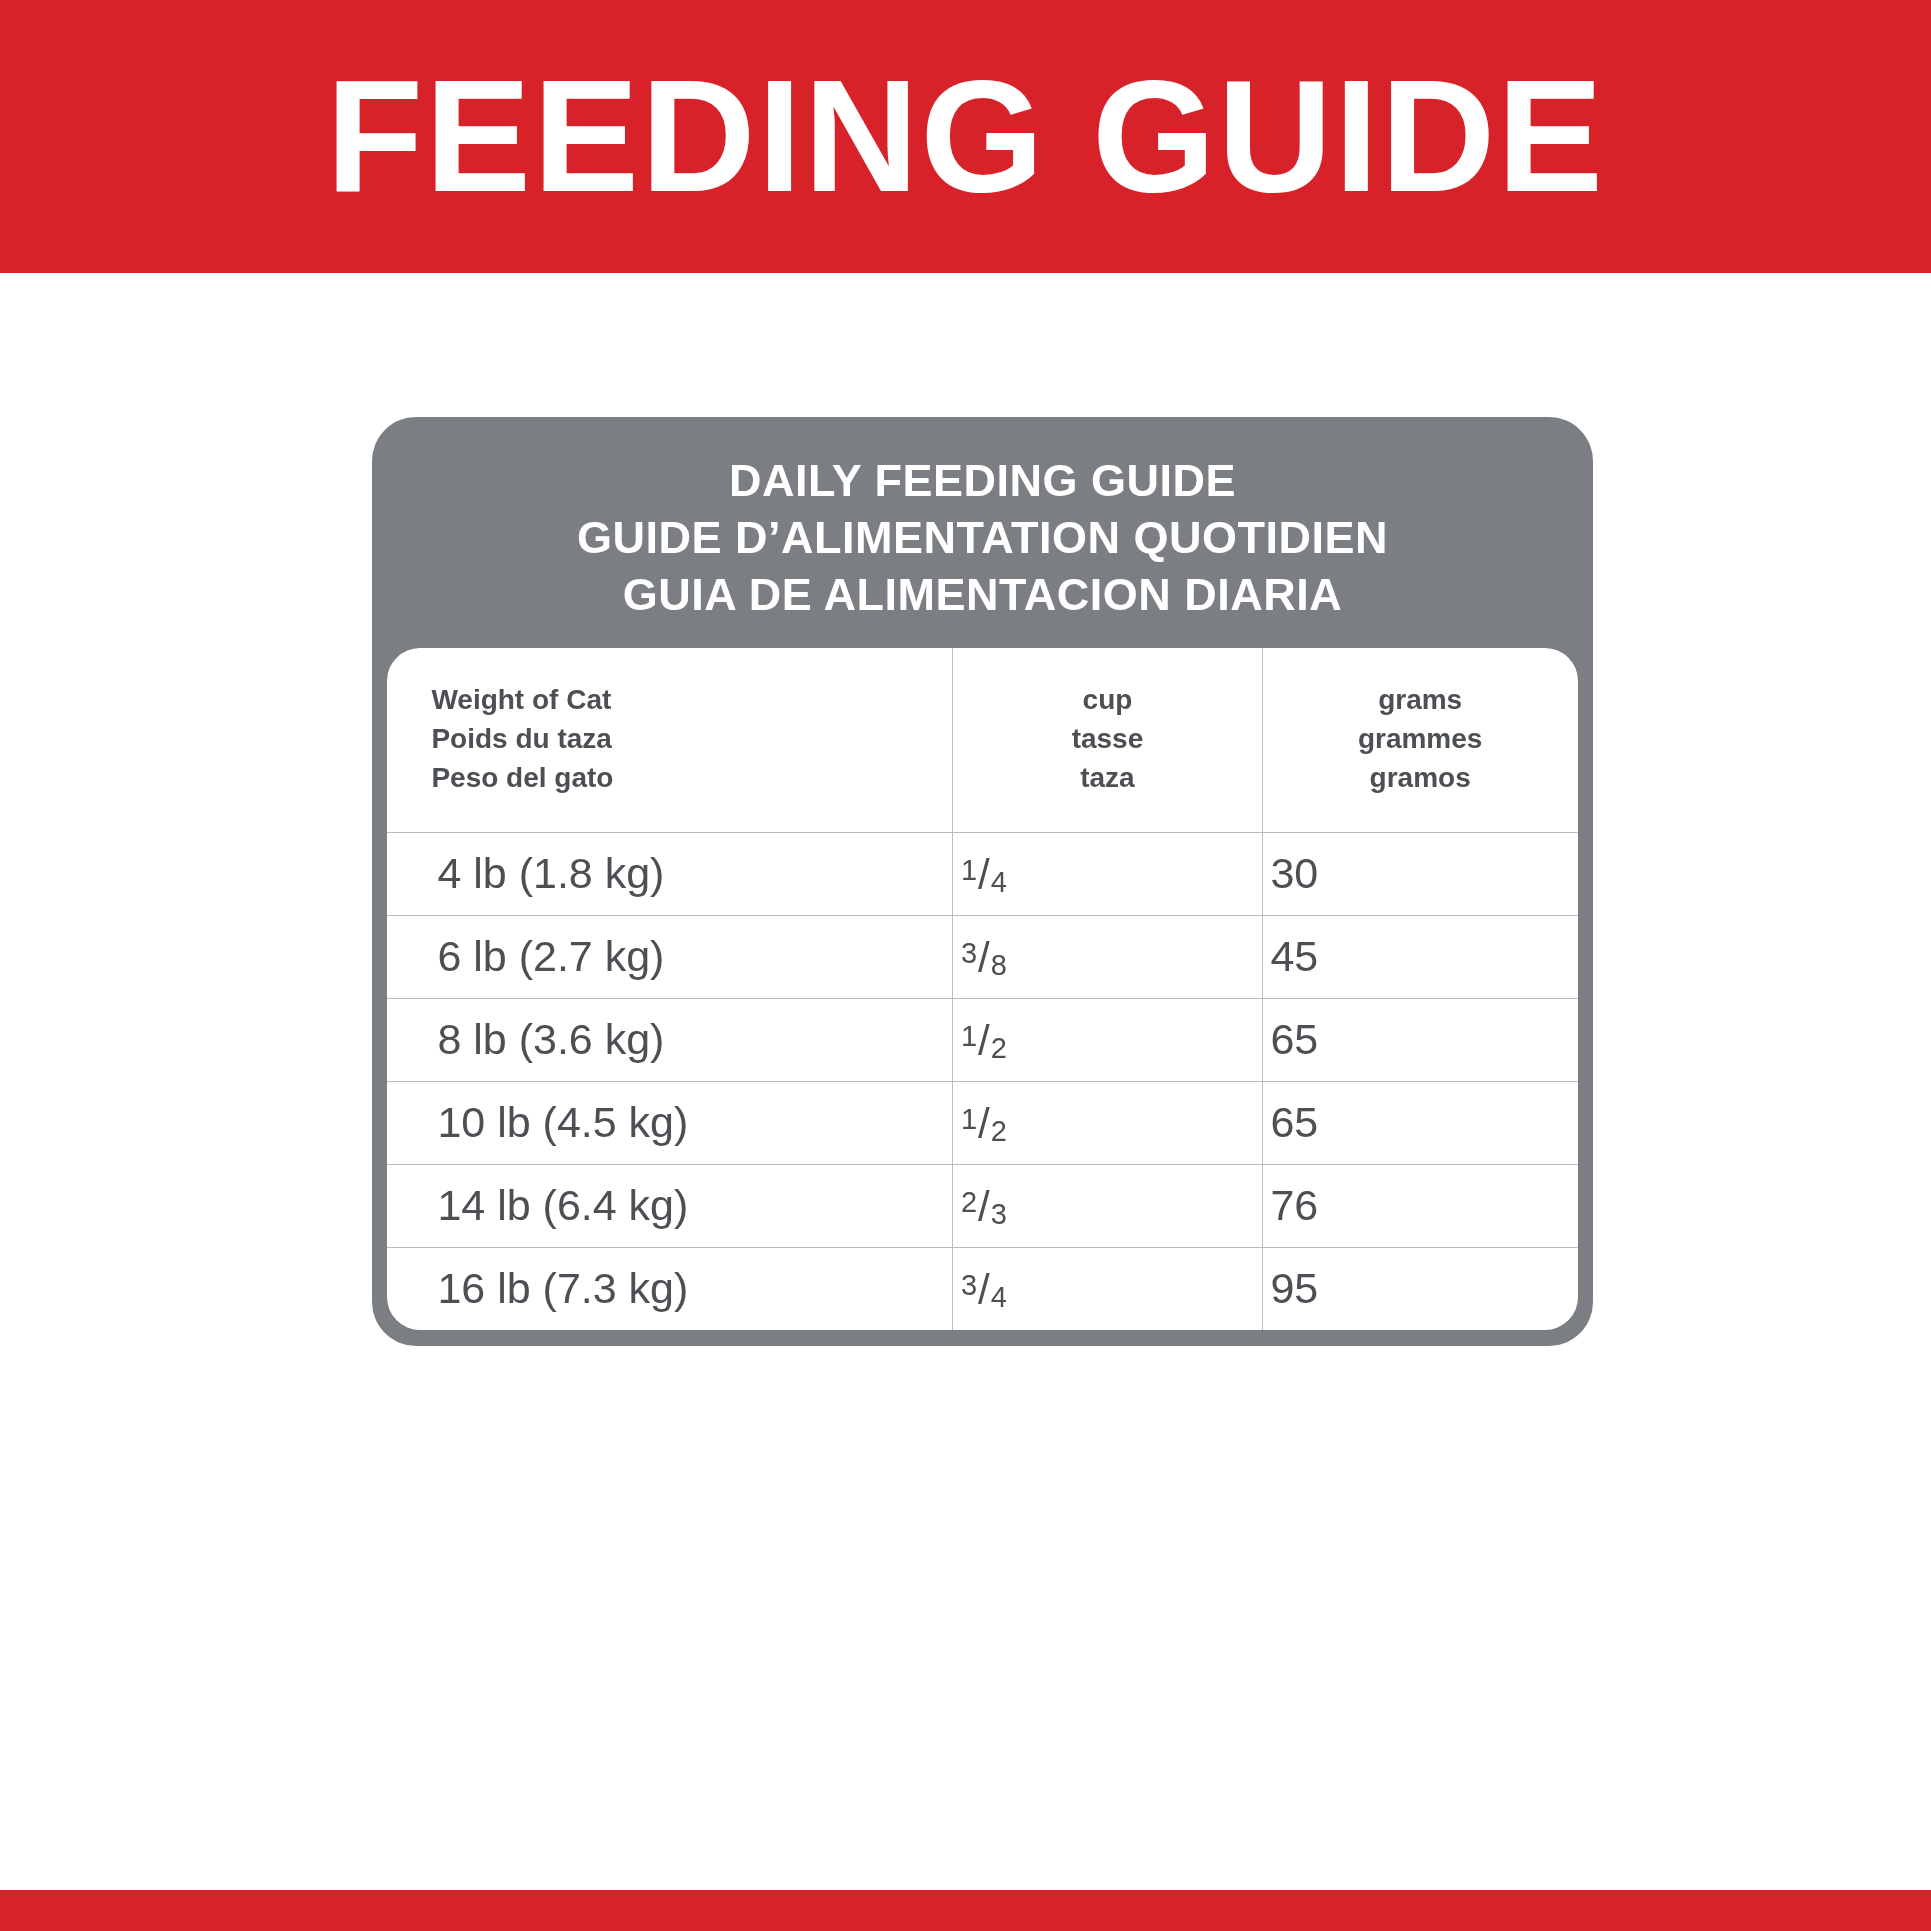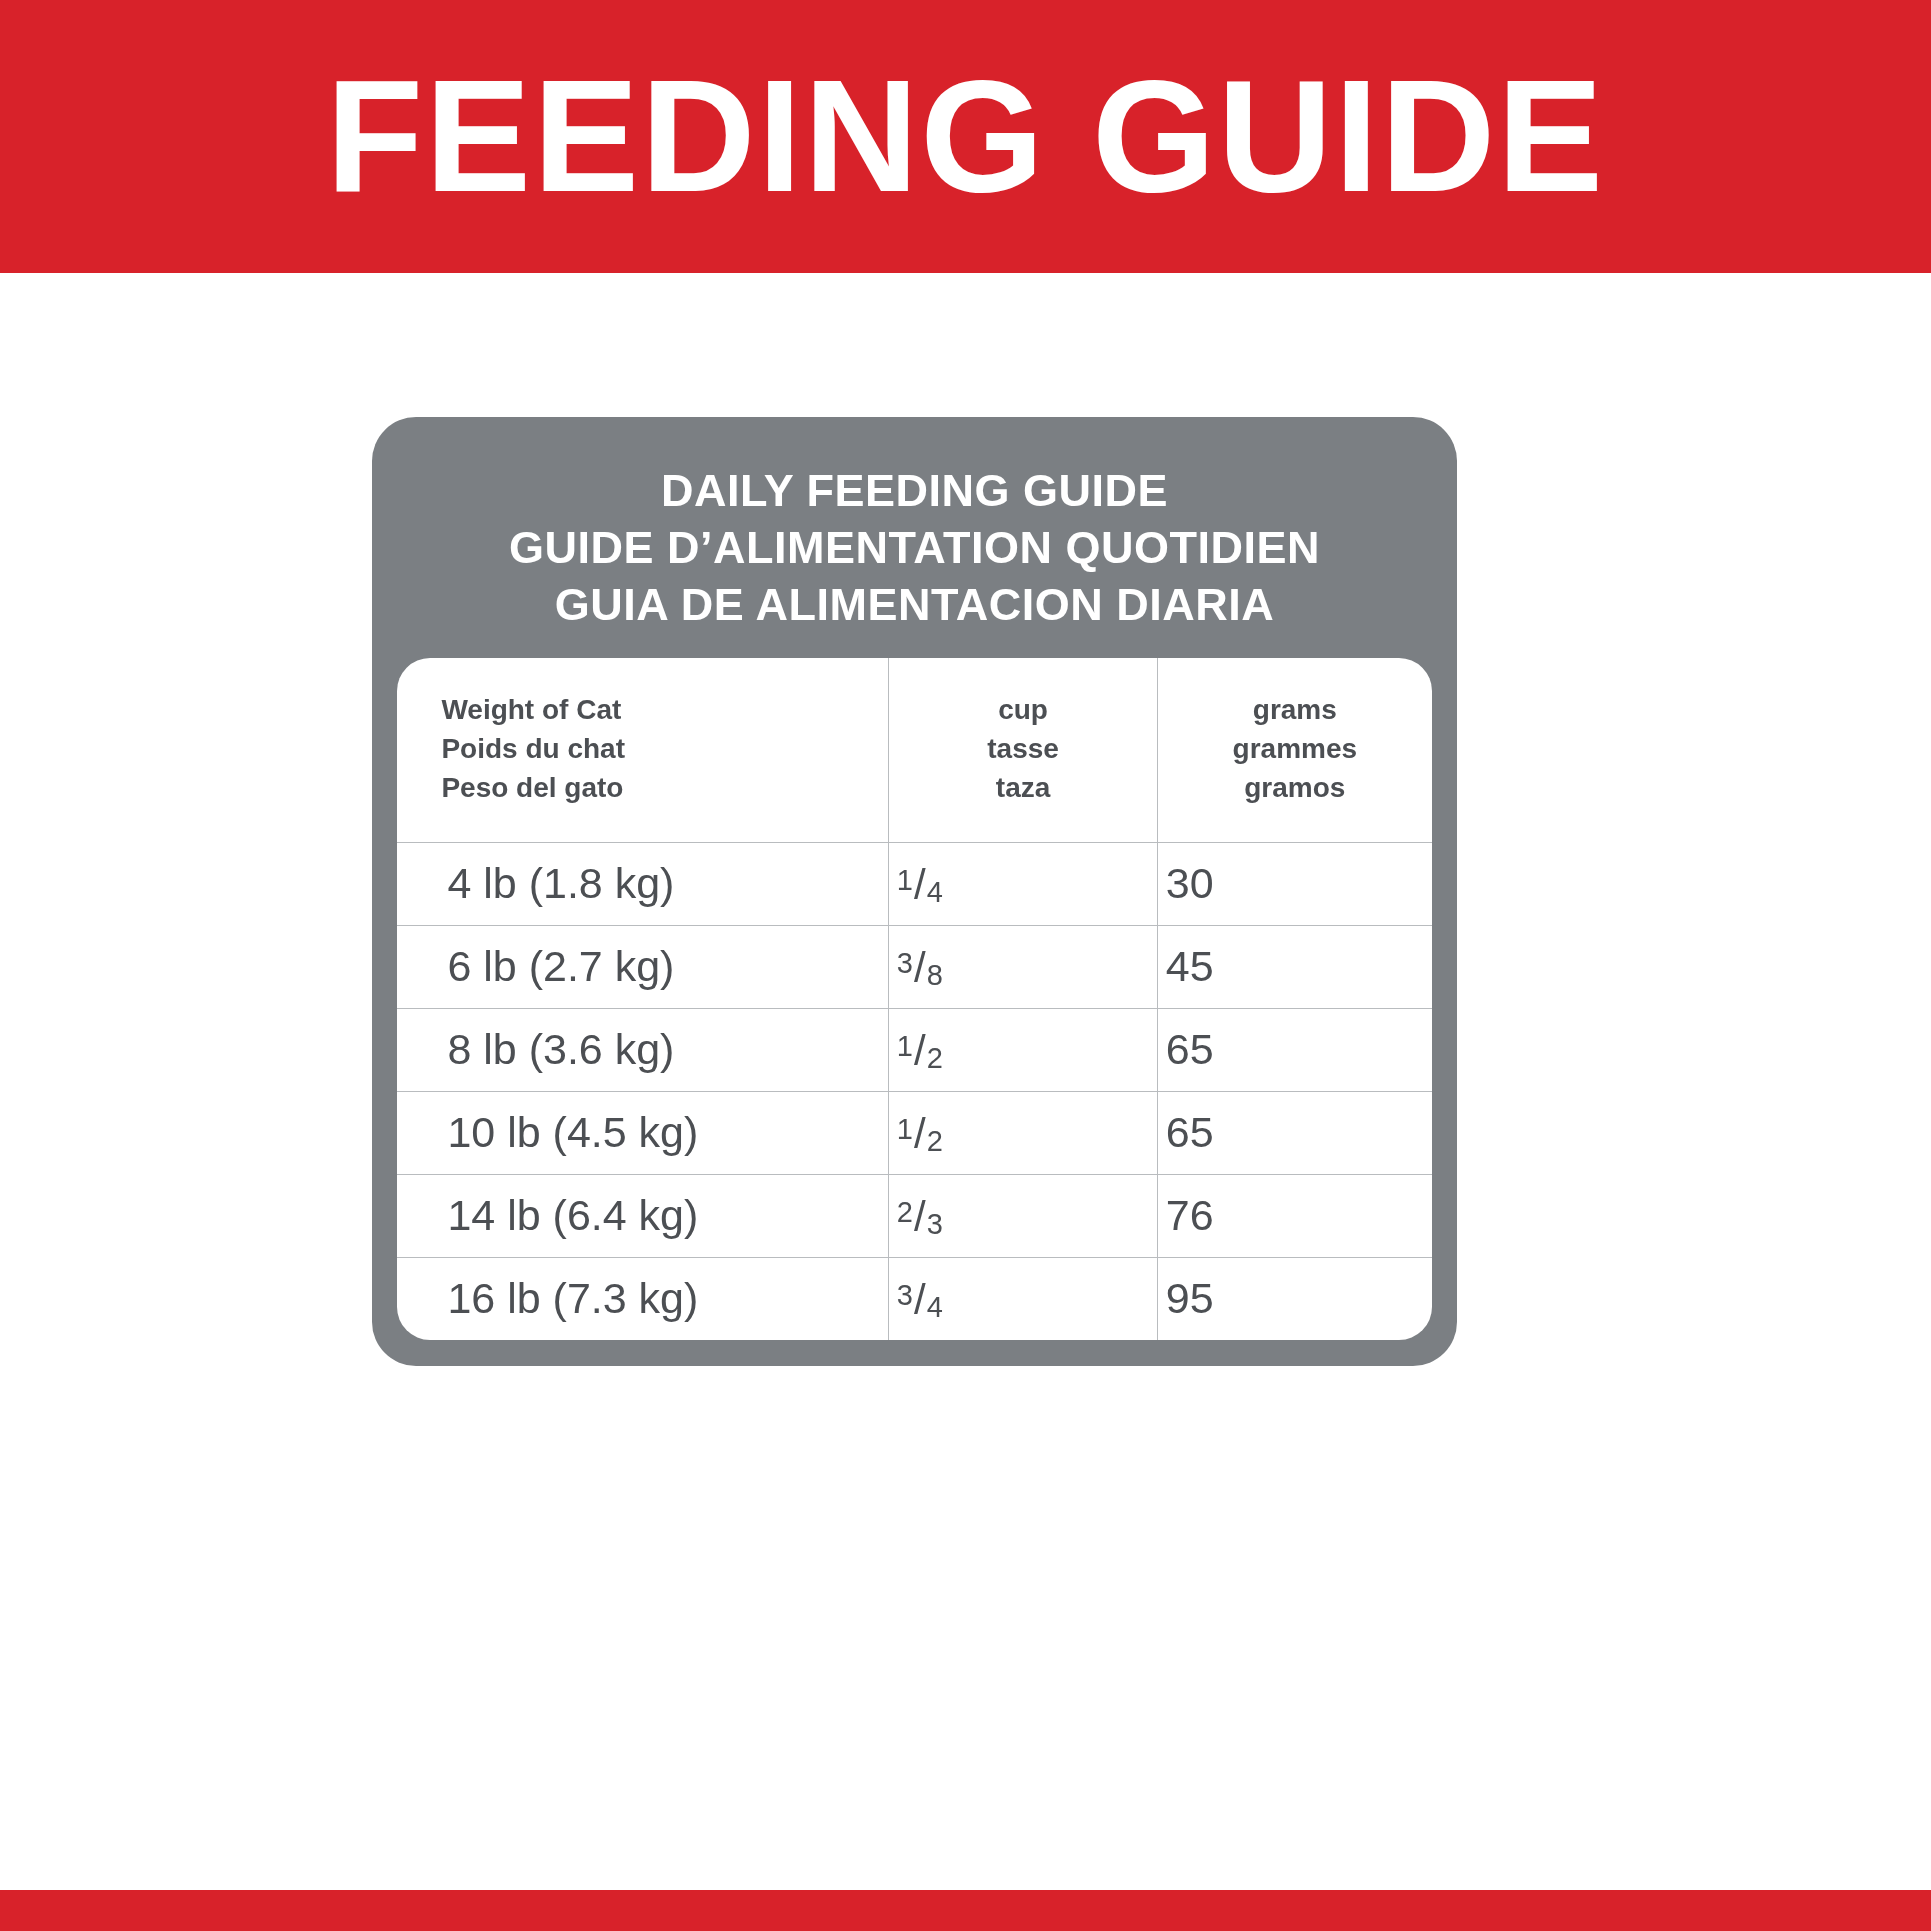--- a/index.html
+++ b/index.html
@@ -47,24 +47,24 @@
     bottom: 0;
     width: 1931px;
     height: 41px;
     background: #d8222a;
   }
   
   .card {
     position: absolute;
     left: 372px;
     top: 417px;
-    width: 1085px;
+    width: 1221px;
     background: #7b7f83;
     border-radius: 44px;
-    padding: 10px;
+    padding: 0;
     box-sizing: border-box;
     overflow: hidden;
   }
   .card-header {
     padding: 35px 29px 25px 29px;
     text-align: center;
     color: #ffffff;
   }
   .card-header .line {
     font-size: 45px;
@@ -164,21 +164,21 @@
       <table class="feed">
         <colgroup>
           <col class="c1">
             <col class="c2">
             <col class="c3">
         </colgroup>
         <thead>
           <tr>
             <th class="first">
               <span class="hl">Weight of Cat</span>
-              <span class="hl">Poids du chat</span>
+              <span class="hl">Poids du taza</span>
               <span class="hl">Peso del gato</span>
             </th>
             <th>
               <span class="hl">cup</span>
               <span class="hl">tasse</span>
               <span class="hl">taza</span>
             </th>
             <th>
               <span class="hl">grams</span>
               <span class="hl">grammes</span>

